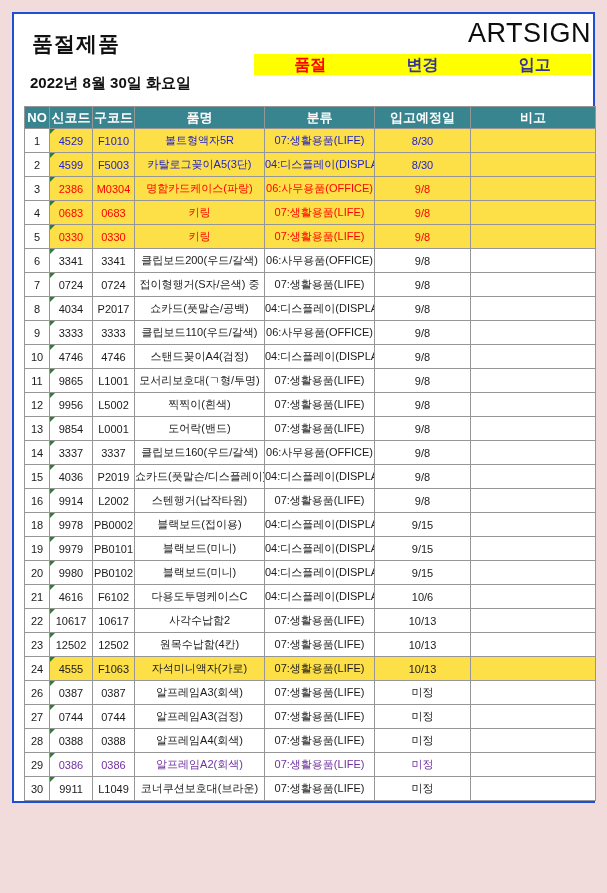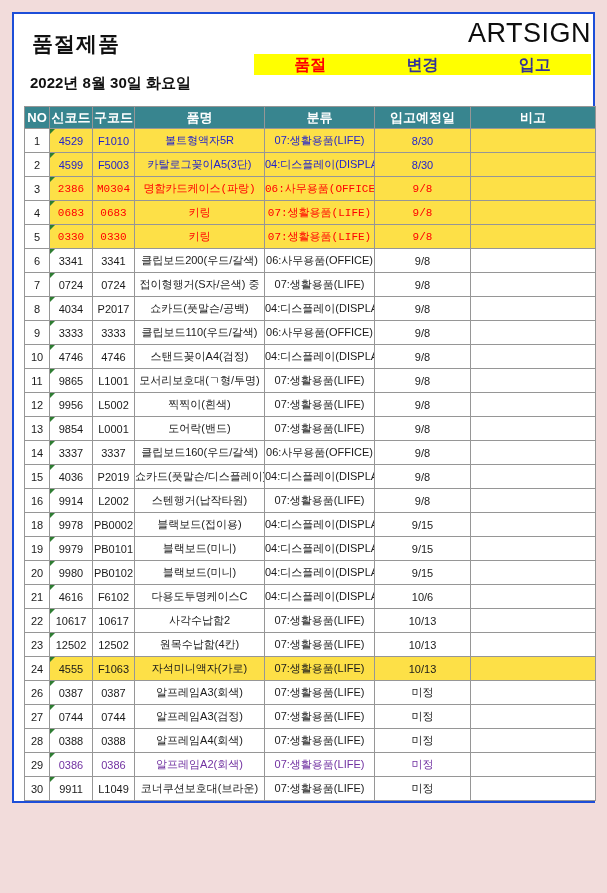--- a/index.html
+++ b/index.html
@@ -47,21 +47,21 @@
   .sheet th {
     background:#38858f; color:#ffffff; font-size:13px; font-weight:bold;
     height:22px;
   }
   .sheet td { height:24px; font-size:11px; color:#1a1a1a; background:#ffffff; position:relative; }
   col.c-no{width:25px;} col.c-new{width:43px;} col.c-old{width:42px;}
   col.c-name{width:130px;} col.c-cat{width:110px;} col.c-due{width:96px;} col.c-note{width:125px;}
   tr.bg-yellow td { background:#fde047; }
   tr.bg-yellow td.no-cell { background:#ffffff; }
   tr.c-blue td:not(.no-cell){ color:#2222cc; }
-  tr.c-red td:not(.no-cell){ color:#ff0000;font-family:Liberation Mono, monospace; }
+  tr.c-red td:not(.no-cell){ color:#ff0000; }
   tr.c-purple td:not(.no-cell){ color:#7030a0; }
   td.newcode::before {
     content:""; position:absolute; left:0; top:0;
     border-top:5px solid #2e7d32; border-right:5px solid transparent;
   }
 </style>
 </head>
 <body>
 
 <div class="page">

